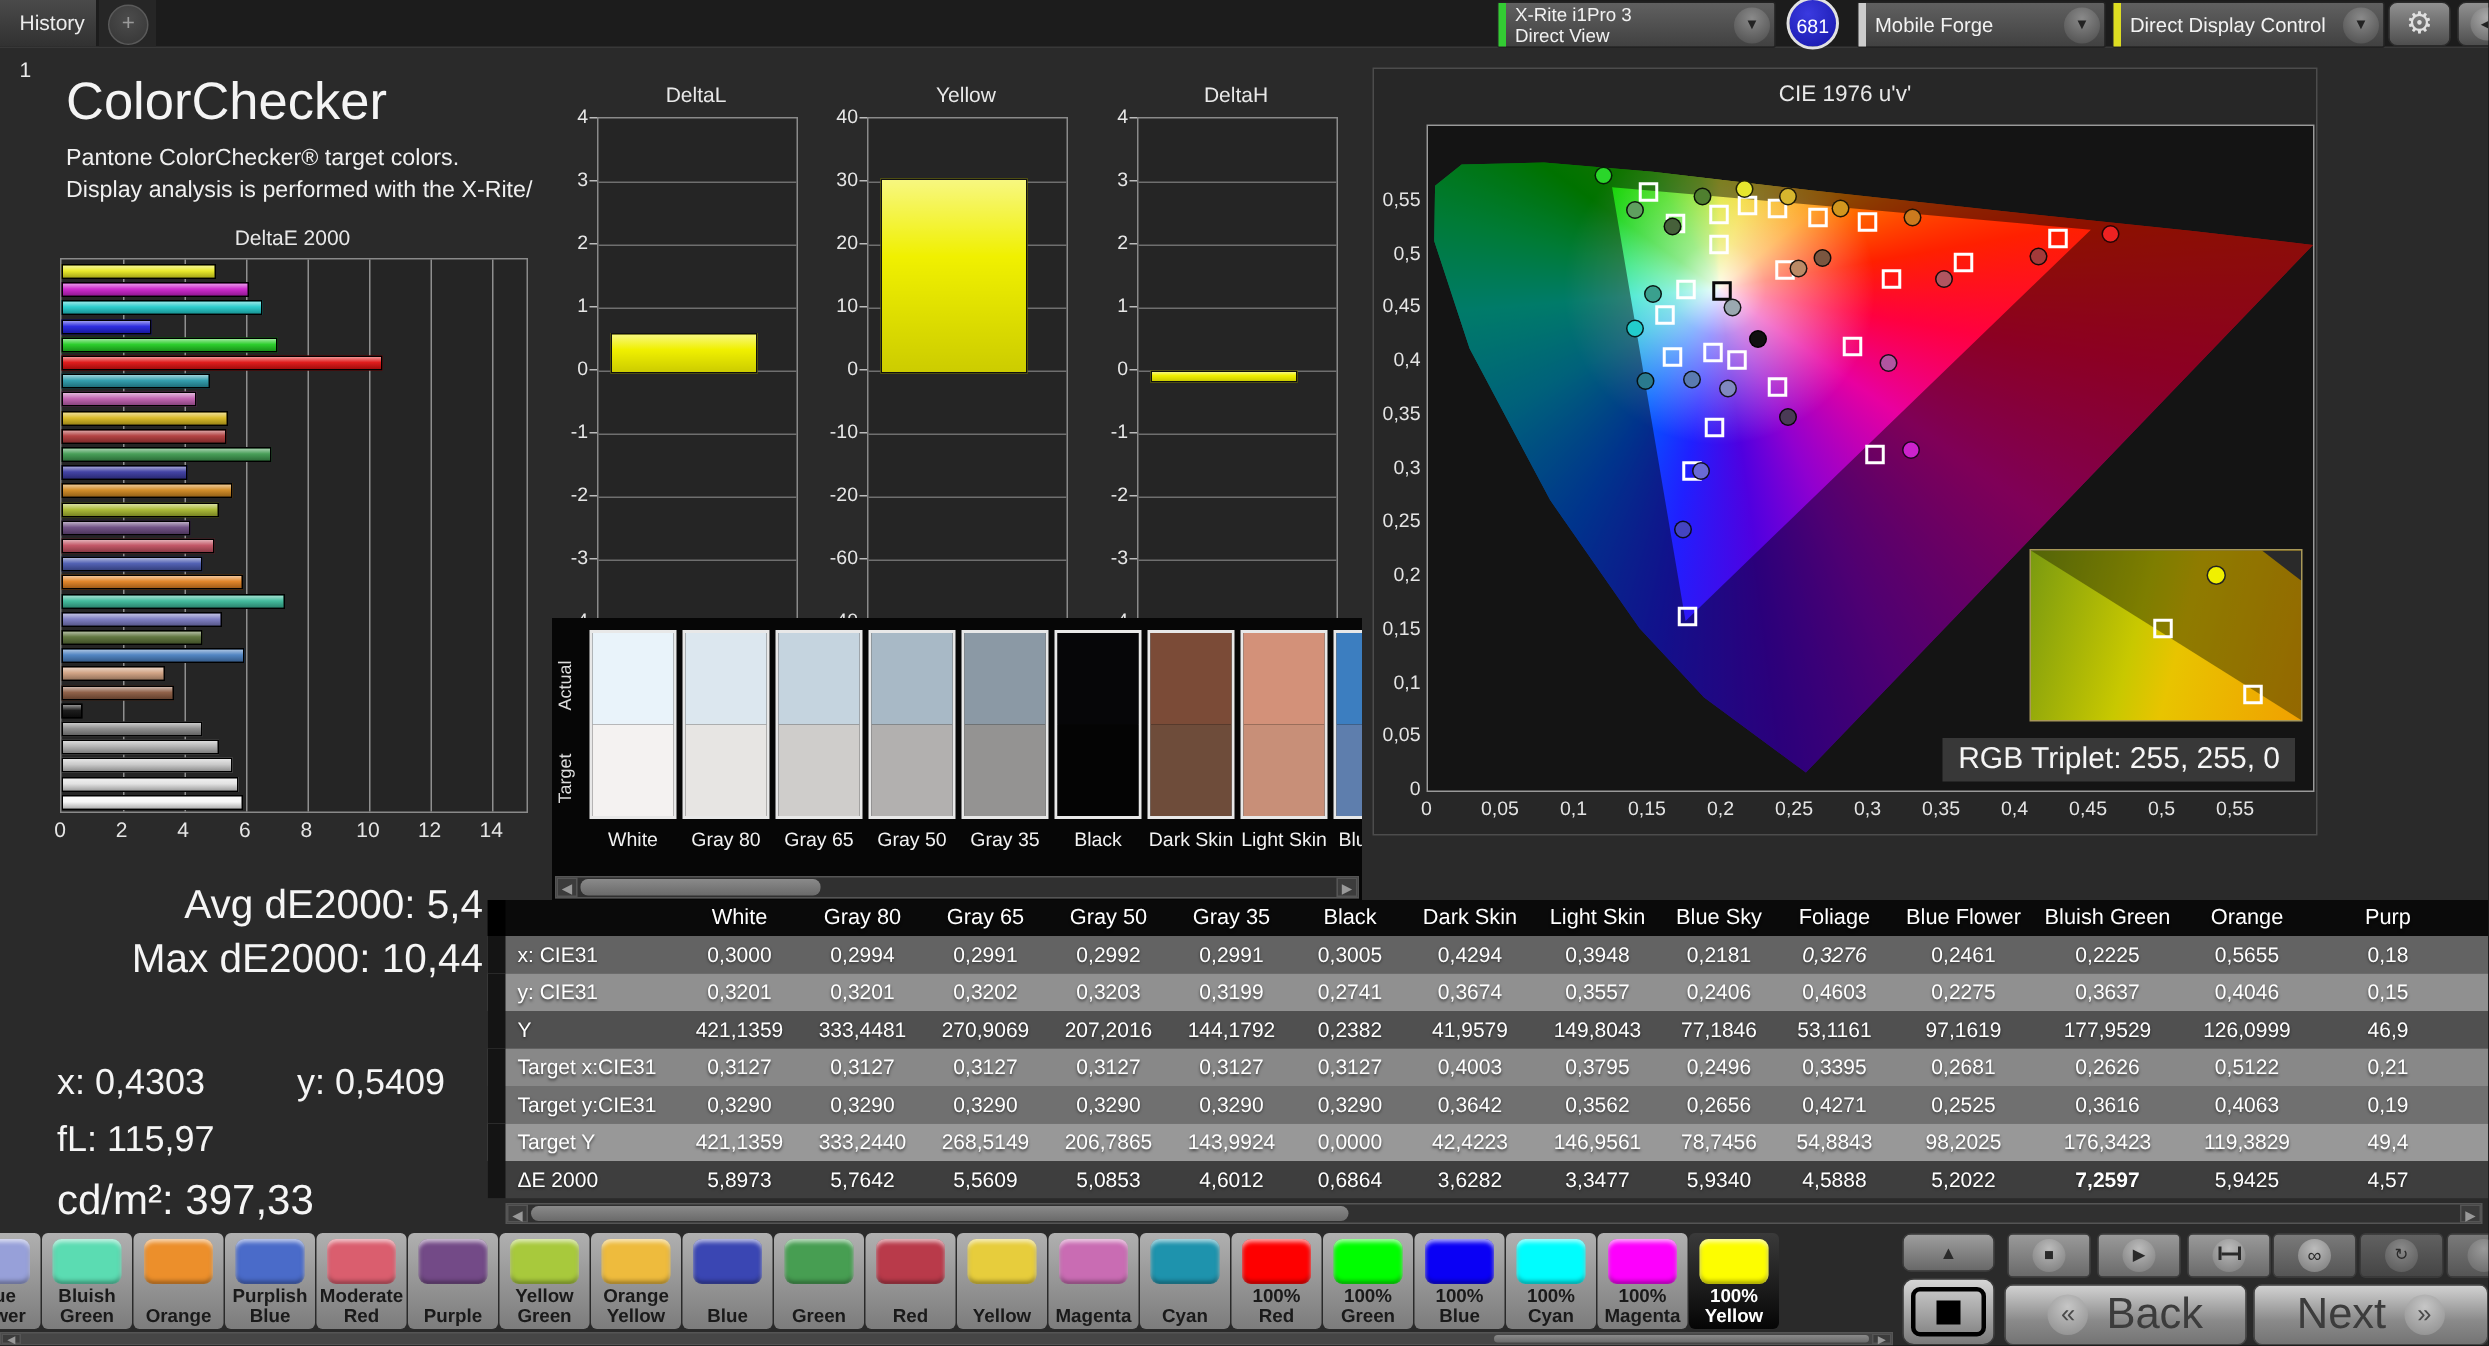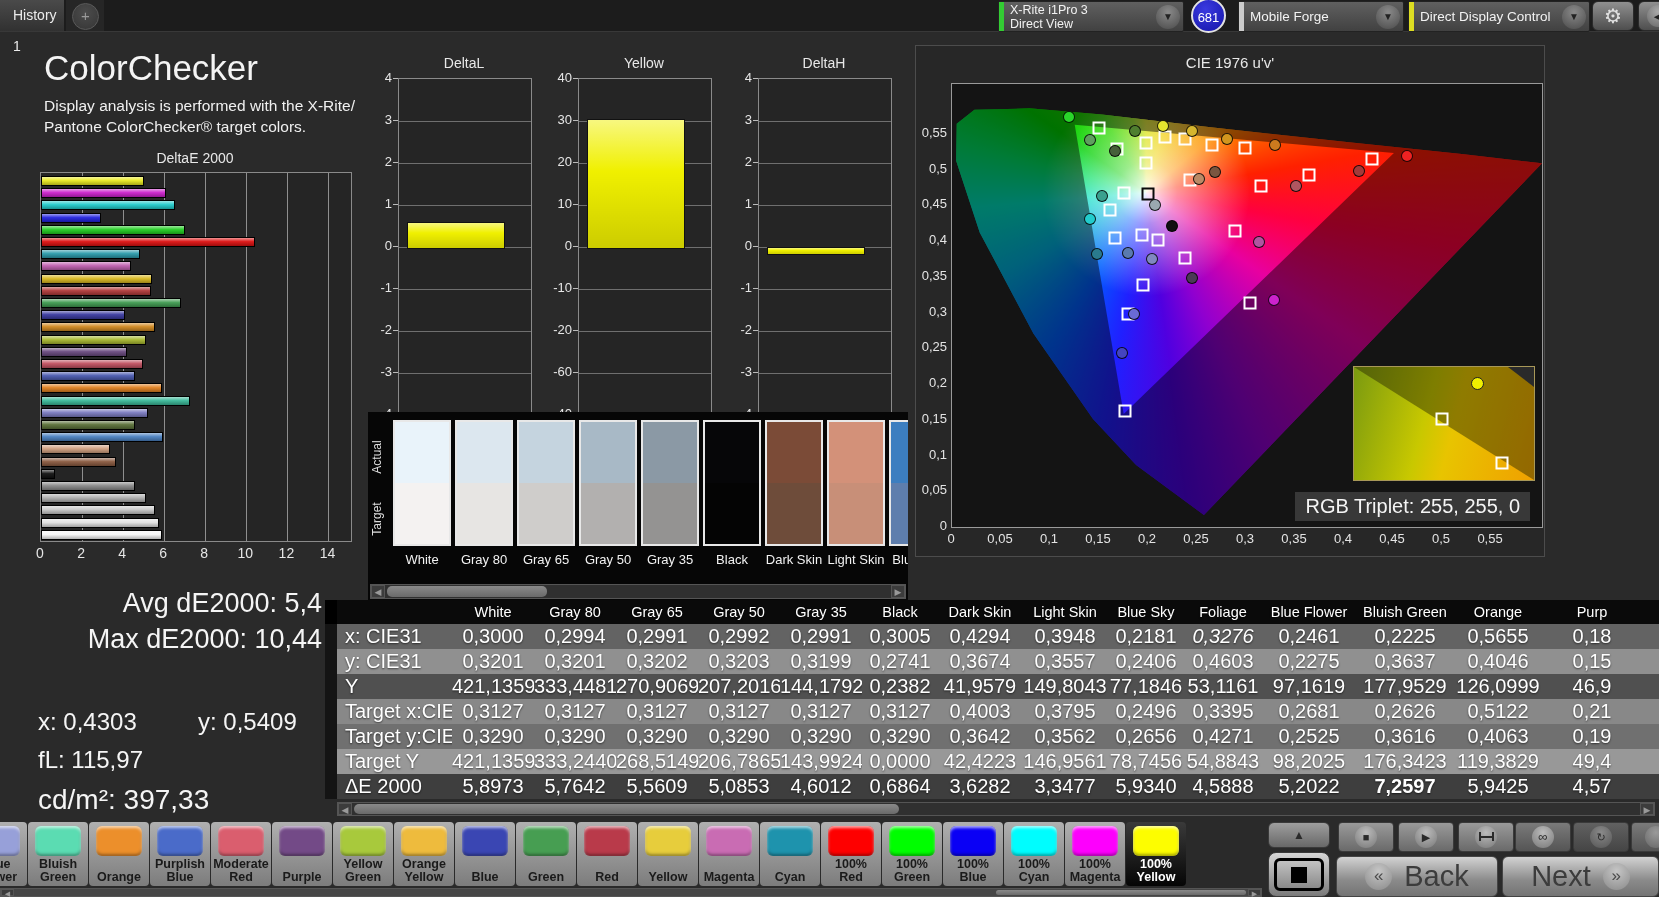--- a/index.html
+++ b/index.html
@@ -59,21 +59,21 @@
     clip-path:polygon(42.7% 97.3%,31.2% 86%,23.9% 75.6%,13.8% 56.3%,4.7% 33.5%,0.7% 17.3%,0.8% 9%,3.8% 5.8%,13.1% 5.5%,25.4% 6.9%,43.5% 9.7%,66.9% 13.1%,86.4% 15.8%,100% 17.9%);}
   .cie-sq{position:absolute;width:13px;height:13px;border:2px solid #fff;transform:translate(-50%,-50%);box-sizing:border-box;}
   .cie-dot{position:absolute;width:12px;height:12px;border-radius:50%;border:1px solid rgba(0,0,0,.85);transform:translate(-50%,-50%);box-sizing:border-box;}
   .cie-tick{position:absolute;font-size:13px;color:#e4e4e4;}
   .inset{position:absolute;left:401px;top:282px;width:180px;height:113px;border:1px solid #a89858;
          background:linear-gradient(105deg,#7a9a10,#c8c800 40%,#e8c400 55%,#f0a000);}
   .inset-dark{position:absolute;inset:0;background:rgba(35,35,0,.45);clip-path:polygon(0 0,100% 0,100% 100%);}
   .rgb-box{position:absolute;right:14px;top:446px;background:#383838;padding:3px 10px;font-size:20px;color:#f5f5f5;}
   
   .ctable{left:325px;top:600px;width:1334px;height:199px;overflow:hidden;}
-  .trow{display:flex;height:25px;line-height:25px;font-size:20px;color:#fff;text-shadow:0 1px 2px rgba(0,0,0,.6);}
+  .trow{display:flex;height:25px;line-height:25px;font-size:14px;color:#fff;text-shadow:0 1px 2px rgba(0,0,0,.6);}
   .trow .cell{flex:none;text-align:center;overflow:hidden;white-space:nowrap;}
   .trow .lcell{text-align:left;padding-left:8px;box-sizing:border-box;}
   .thead{height:24px;line-height:24px;background:#0a0a0a;font-size:14.5px;}
   
   .pal-btn{position:absolute;top:0;width:60px;height:64px;border-radius:4px;
            background:linear-gradient(#b0b0b0,#7c7c7c);overflow:hidden;}
   .pal-btn.sel{background:linear-gradient(#3a3a3a,#050505);}
   .pal-sw{position:absolute;left:7px;top:4px;width:46px;height:30px;border-radius:6px;
           box-shadow:inset 0 2px 3px rgba(255,255,255,.65), inset 0 -2px 3px rgba(0,0,0,.35);}
   .pal-lab{position:absolute;left:2px;right:2px;bottom:2px;text-align:center;font-size:12.5px;line-height:13px;
@@ -123,22 +123,22 @@
     <div class="dd-text" style="font-size:13.5px;">Direct Display Control</div>
     <div class="dd-chev">▼</div>
   </div>
   <div class="abs sqbtn" style="left:1592px;width:42px;font-size:20px;line-height:28px;"><span>⚙</span></div>
   <div class="abs sqbtn" style="left:1638px;width:40px;">
     <div style="width:22px;height:22px;border-radius:50%;background:radial-gradient(circle at 50% 30%,#aaa,#666);margin:3px auto;color:#222;font-size:11px;line-height:22px;">◀</div>
   </div>
 
   <div class="abs cc-title">ColorChecker</div>
   <div class="abs cc-desc">
+    <div>Pantone ColorChecker® target colors.</div>
     <div>Display analysis is performed with the X-Rite/</div>
-    <div>Pantone ColorChecker® target colors.</div>
   </div>
 
   <div class="abs chart-title" style="left:40px;top:150px;width:310px;">DeltaE 2000</div>
   <div class="abs plot" style="left:40px;top:172px;width:310px;height:368px;" id="deltaePlot">
       <div class="vgrid" style="left: 41.0667px;"></div>
       <div class="vgrid" style="left: 82.1333px;"></div>
       <div class="vgrid" style="left: 123.2px;"></div>
       <div class="vgrid" style="left: 164.267px;"></div>
       <div class="vgrid" style="left: 205.333px;"></div>
       <div class="vgrid" style="left: 246.4px;"></div>

